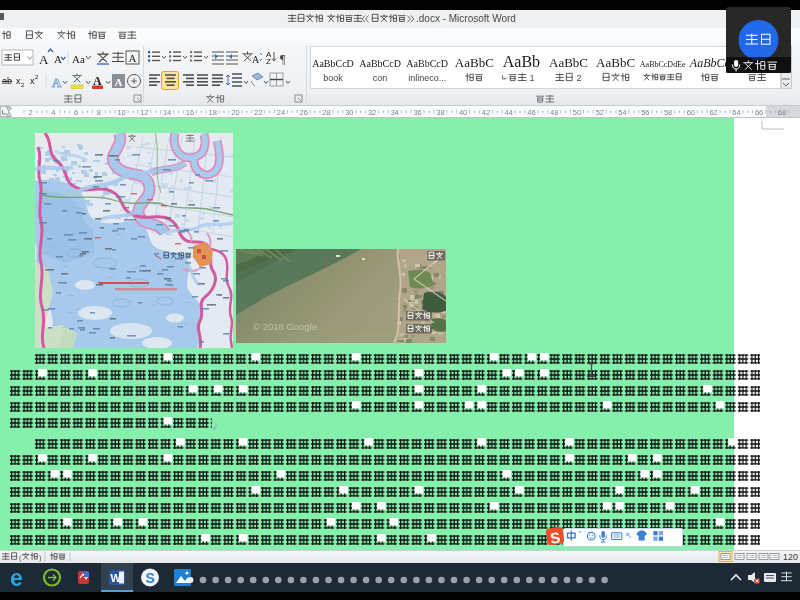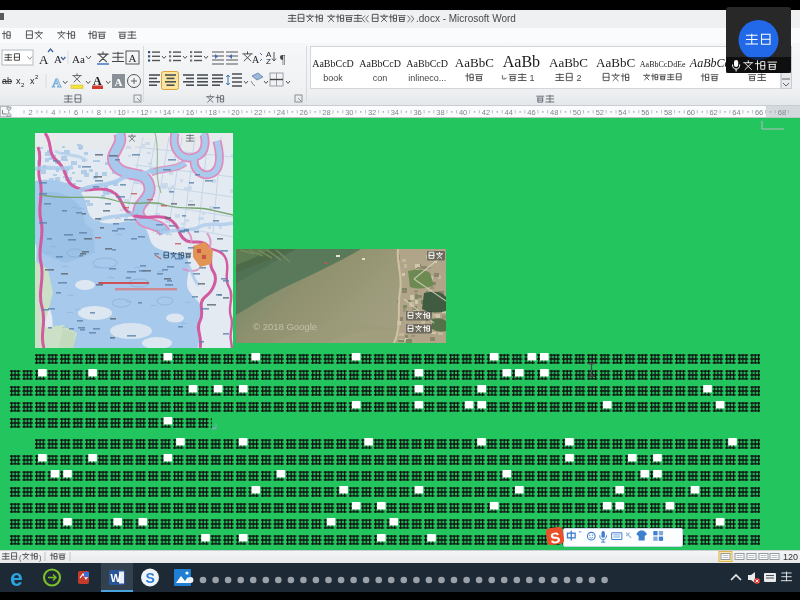--- a/index.html
+++ b/index.html
@@ -1,13 +1,13 @@
 <!DOCTYPE html>
 <html><head><meta charset="utf-8"><style>html,body{margin:0;padding:0;width:800px;height:600px;overflow:hidden;font-family:"Liberation Sans",sans-serif;}.abs{position:absolute;}</style></head><body>
-<div style="position:relative;width:800px;height:600px;background:#22c55e">
+<div style="position:relative;width:734px;height:600px;background:#86efac">
     <div class="abs" style="left:0;top:0;width:800px;height:10px;background:#000"></div>
     <div class="abs" style="left:0;top:10px;width:800px;height:18px;background:#eef0f1"></div>
     <div class="abs" style="left:0;top:13px;width:4px;height:7px;background:#5a5a5a"></div>
     <svg class="abs" style="left:0;top:0" width="800" height="120" viewBox="0 0 800 120">
       <path d="M288.664,15.494H295.636 M288.664,18.316000000000003H295.636 M288.332,21.304000000000002H295.968 M292.15,14.83V21.304000000000002 M298.22799999999995,14.83V21.47H303.87199999999996V14.83Z M298.22799999999995,18.15H303.87199999999996 M306.464,16.158H313.43600000000004 M307.46000000000004,16.656L312.44,21.47 M312.44,16.656L307.46000000000004,21.47 M309.95,14.664V16.158 M316.692,14.664V21.636000000000003 M315.115,16.905H318.435 M319.265,15.66V21.304000000000002H322.419V15.66Z M319.265,18.482H322.419" stroke="#4a4a4a" stroke-width="0.90" fill="none" stroke-linecap="square"></path>
       <path d="M327.664,16.158H334.636 M328.66,16.656L333.64,21.47 M333.64,16.656L328.66,21.47 M331.15,14.664V16.158 M337.892,14.664V21.636000000000003 M336.315,16.905H339.635 M340.465,15.66V21.304000000000002H343.61899999999997V15.66Z M340.465,18.482H343.61899999999997 M345.63,15.66H352.27000000000004 M346.62600000000003,17.486H351.274 M346.62600000000003,17.486V21.47H351.274V17.486 M346.62600000000003,19.478H351.274 M354.364,15.494H361.336 M354.364,18.316000000000003H361.336 M354.032,21.304000000000002H361.668 M357.84999999999997,14.83V21.304000000000002" stroke="#4a4a4a" stroke-width="0.90" fill="none" stroke-linecap="square"></path>
       <path d="M365,15.5 l-2.8,3.4 2.8,3.4 M368.5,15.5 l-2.8,3.4 2.8,3.4" stroke="#4a4a4a" stroke-width="0.8" fill="none"></path>
       <path d="M372.328,14.83V21.47H377.972V14.83Z M372.328,18.15H377.972 M380.56399999999996,16.158H387.536 M381.56,16.656L386.53999999999996,21.47 M386.53999999999996,16.656L381.56,21.47 M384.04999999999995,14.664V16.158 M390.79200000000003,14.664V21.636000000000003 M389.21500000000003,16.905H392.535 M393.365,15.66V21.304000000000002H396.519V15.66Z M393.365,18.482H396.519 M398.53,15.66H405.17 M399.526,17.486H404.174 M399.526,17.486V21.47H404.174V17.486 M399.526,19.478H404.174" stroke="#4a4a4a" stroke-width="0.90" fill="none" stroke-linecap="square"></path>
       <path d="M407.5,15.5 l2.8,3.4 -2.8,3.4 M411,15.5 l2.8,3.4 -2.8,3.4" stroke="#4a4a4a" stroke-width="0.8" fill="none"></path>
     </svg>

